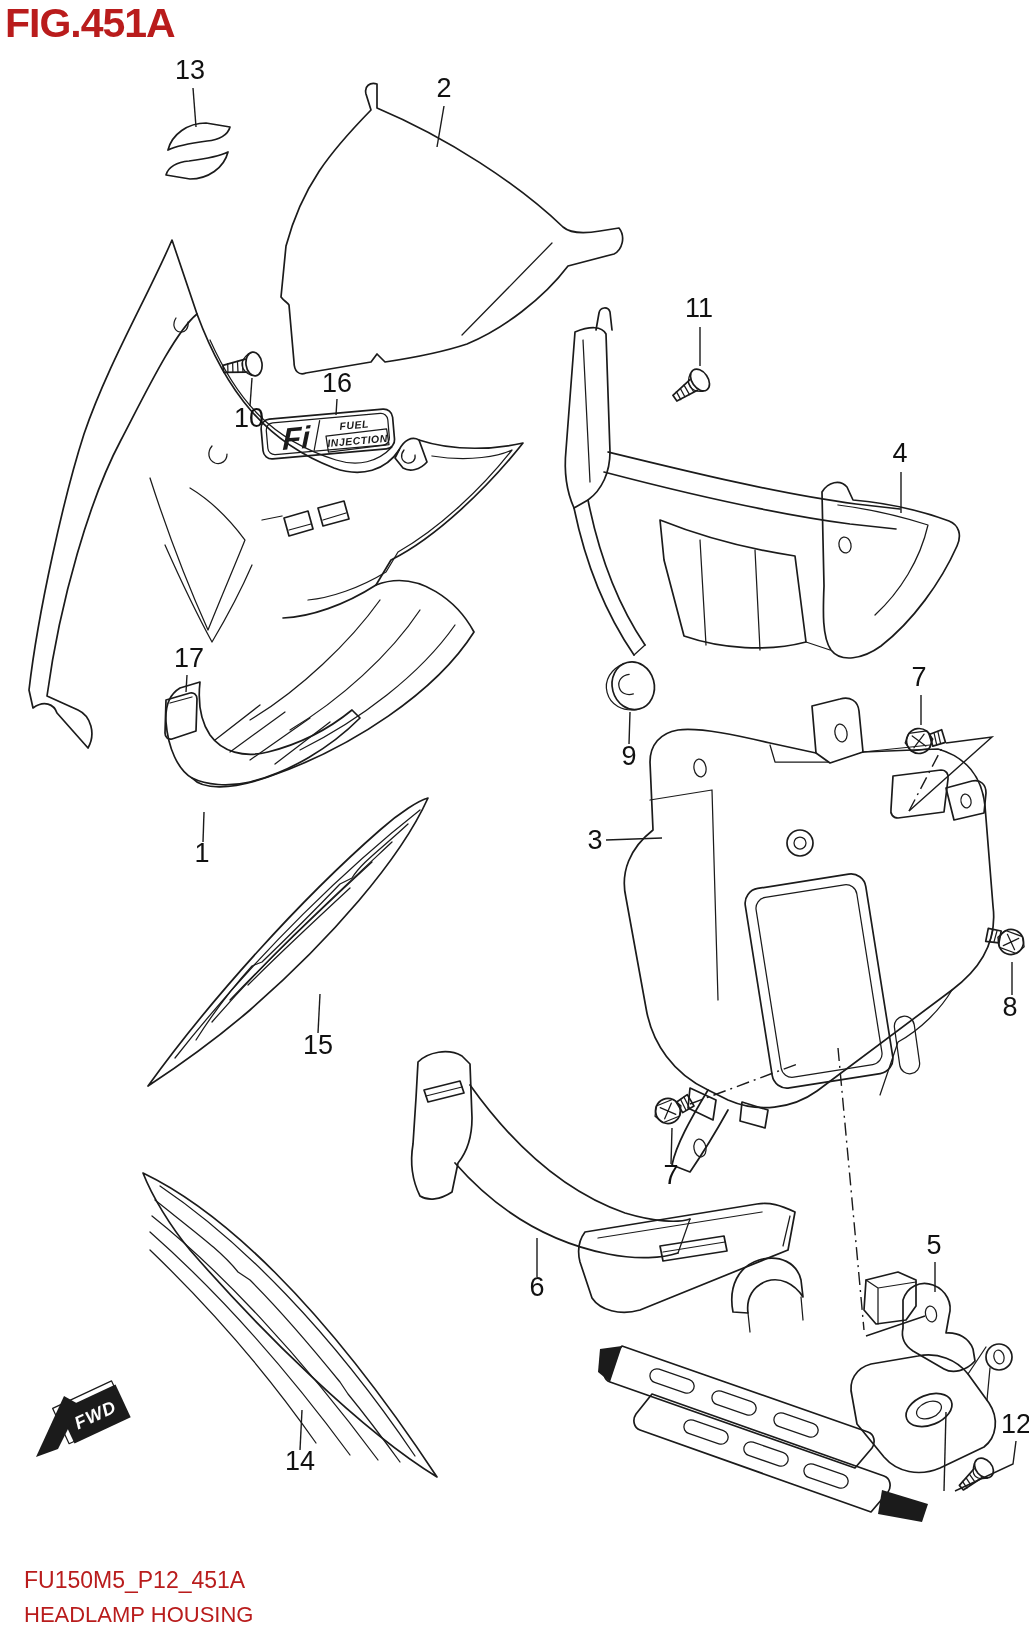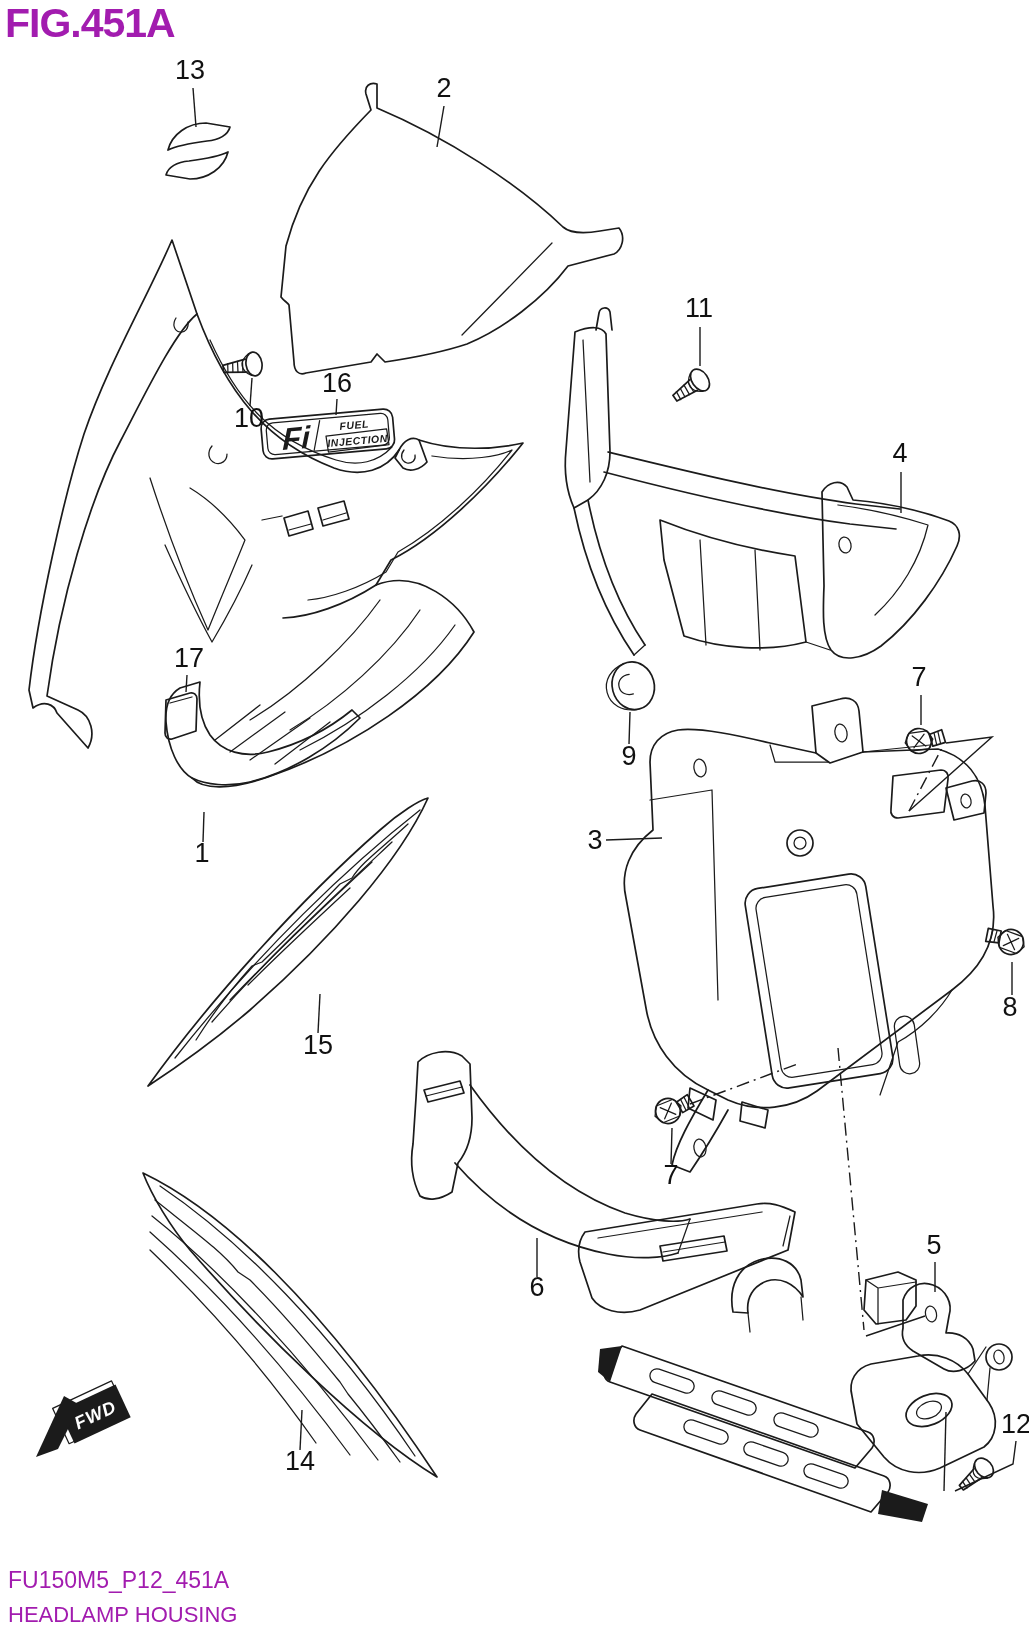--- a/index.html
+++ b/index.html
@@ -1,19 +1,19 @@
 <!DOCTYPE html>
 <html><head>
 <meta charset="utf-8">
 <style>
   html,body{margin:0;padding:0;background:#e8e8e8;}
   .page{position:relative;width:1029px;height:1633px;background:#ffffff;overflow:hidden;
-        font-family:"Liberation Sans",sans-serif;color:#a21caf;}
+        font-family:"Liberation Sans",sans-serif;color:#b91c1c;}
   .fig-title{position:absolute;left:5px;top:0px;font-size:41px;font-weight:700;letter-spacing:-1px;}
-  .footer{position:absolute;left:8px;top:1563px;line-height:1.5;}
+  .footer{position:absolute;left:24px;top:1563px;line-height:1.5;}
   .footer .code{font-size:23px;}
   .footer .name{font-size:22px;}
   svg.diagram{position:absolute;left:0;top:0;}
   .ln{fill:none;stroke:#1b1b1b;stroke-width:1.7;stroke-linejoin:round;stroke-linecap:round;}
   .ln2{fill:none;stroke:#1b1b1b;stroke-width:1.25;stroke-linejoin:round;stroke-linecap:round;}
   .leader{fill:none;stroke:#1b1b1b;stroke-width:1.4;}
   .dashdot{stroke-dasharray:13 5 2 5;}
   .plabel{font-family:"Liberation Sans",sans-serif;font-size:27px;fill:#111;text-anchor:middle;}
   .blk{fill:#1b1b1b;stroke:none;}
   .fi-big{font-family:"Liberation Sans",sans-serif;font-style:italic;font-weight:700;font-size:31px;fill:#1b1b1b;text-anchor:middle;}

